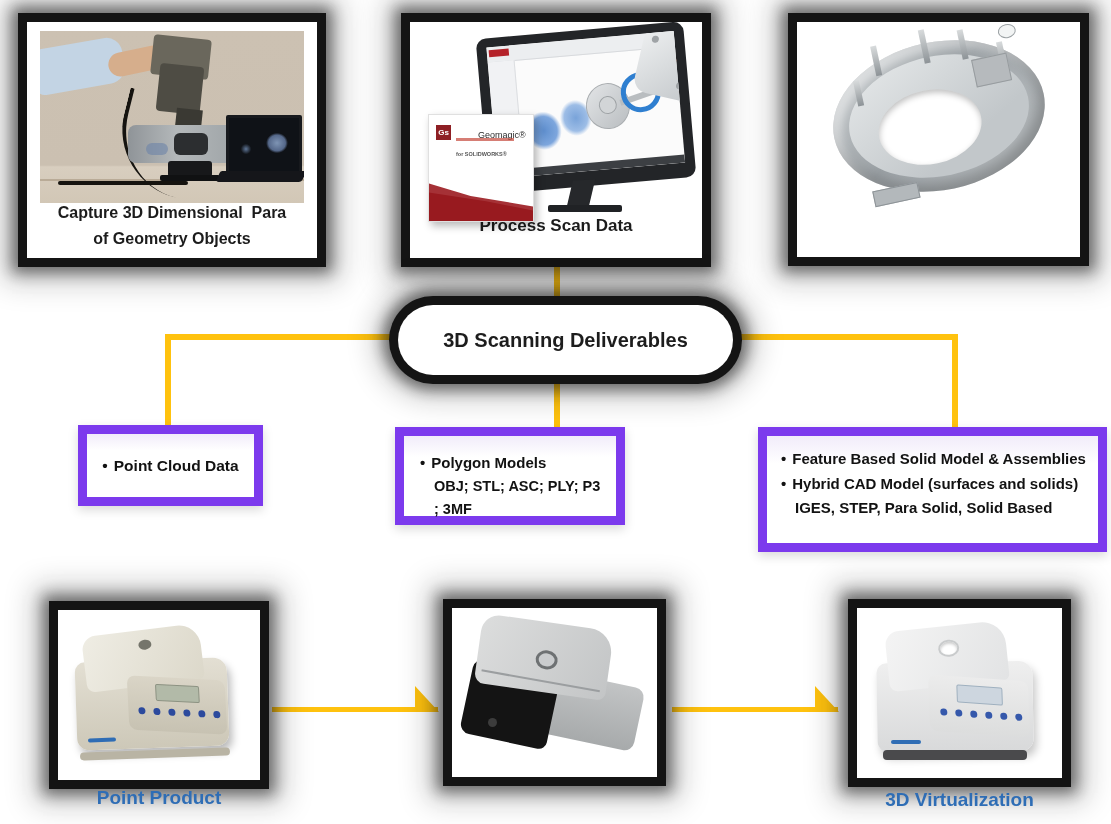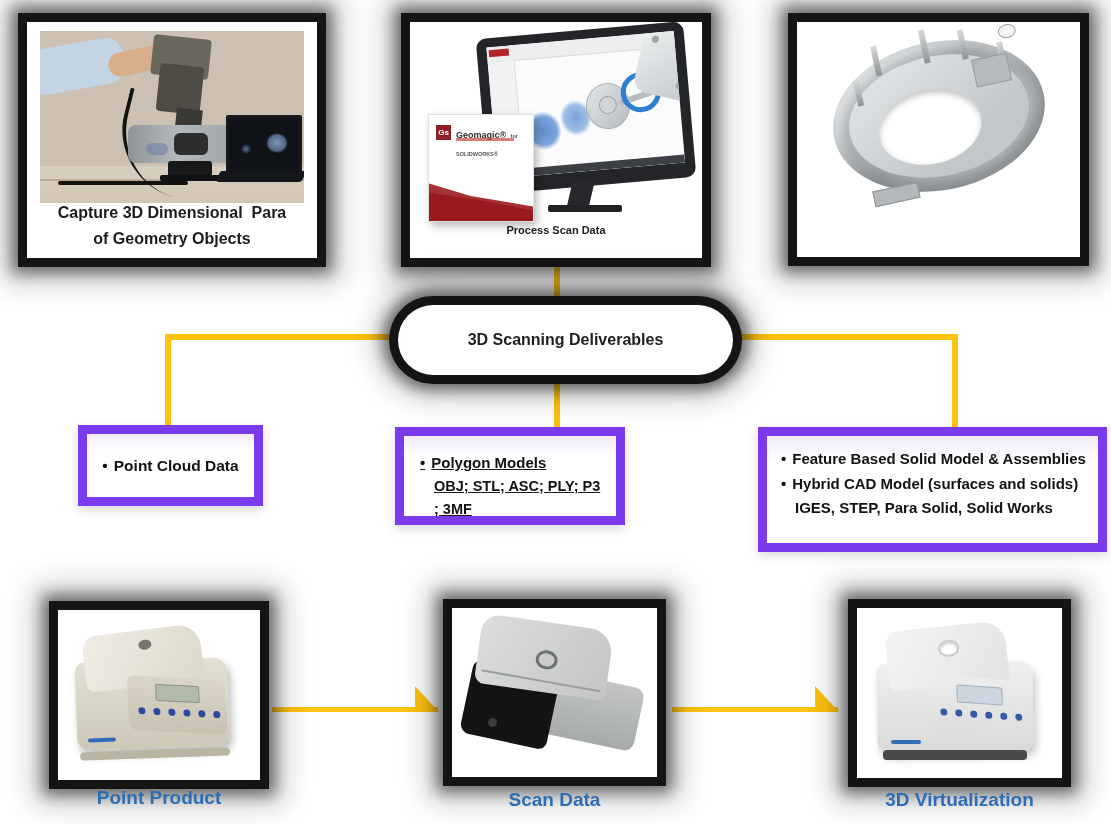--- a/index.html
+++ b/index.html
@@ -10,21 +10,21 @@
         box-shadow:0 0 0 9px #141414, 0 0 14px 15px rgba(19,19,19,.55), 0 0 28px 24px rgba(19,19,19,.22);}
   
   .conn{position:absolute;background:#FFC20E;}
   .arrow-head{position:absolute;background:#FFC20E;clip-path:polygon(0 0,0 100%,100% 100%);}
   
   .card-caption{position:absolute;left:8px;right:8px;text-align:center;font-weight:600;
                 font-size:16.5px;color:#1c1c1c;}
   .ws-pre{white-space:pre-wrap;}
   
   #hub{border-radius:38px;display:flex;align-items:center;justify-content:center;
-       font-size:16px;font-weight:700;color:#1d1d1d;z-index:4;}
+       font-size:20px;font-weight:700;color:#1d1d1d;z-index:4;}
   
   .pbox{position:absolute;border:9px solid #7C3AED;
         background:linear-gradient(180deg,#f1ecfa 0%,#ffffff 26%);
         box-shadow:0 4px 10px rgba(0,0,0,.15);box-sizing:border-box;z-index:3;}
   .pbox .bullet{margin-right:6px;}
   .pline{font-size:15px;font-weight:600;color:#121212;line-height:25px;}
   .psub{font-size:15px;font-weight:600;color:#121212;line-height:23px;margin-left:14px;}
   
   .prod-label{position:absolute;text-align:center;font-size:19px;font-weight:700;color:#2E6DB5;z-index:6;}
   
@@ -97,29 +97,29 @@
             <div class="pt" style="left:42px;top:48px;width:7px;height:7px;background:#9fa3a6;border-radius:50%;"></div>
           </div>
           <div class="pt" style="left:0;right:0;bottom:0;height:8px;background:#3c3f43;"></div>
         </div>
       </div>
       <div class="pt" style="left:150px;top:150px;width:22px;height:26px;background:#26282b;transform:skewX(-16deg) rotate(-3deg);"></div>
       <div class="pt" style="left:128px;top:175px;width:74px;height:7px;background:#202225;border-radius:2px;"></div>
       <div class="pt" style="left:8px;top:84px;width:104px;height:106px;background:#ffffff;border:1px solid #e0e0e0;box-shadow:3px 4px 8px rgba(0,0,0,.28);overflow:hidden;z-index:5;">
         <div class="pt" style="left:7px;top:10px;width:15px;height:15px;background:#8e1f24;color:#fff;font-size:8px;font-weight:700;display:flex;align-items:center;justify-content:center;">Gs</div>
         <div class="pt" style="left:27px;top:9px;width:74px;">
-          <span style="font-size:9px;font-weight:700;color:#2b2b2b;">Geomagic®</span>
+          <span style="font-size:9px;font-weight:400;color:#2b2b2b;margin-left:22px;">Geomagic®</span>
           <span style="font-size:5.5px;font-weight:700;color:#555;">for SOLIDWORKS®</span>
         </div>
         <div class="pt" style="left:27px;top:23px;width:58px;height:3px;background:#c0392b;opacity:.65;"></div>
         <div class="pt" style="left:0;bottom:0;width:104px;height:52px;background:#7e1418;clip-path:polygon(0 45%,55% 62%,100% 80%,100% 100%,0 100%);"></div>
         <div class="pt" style="left:0;bottom:0;width:104px;height:52px;background:#9b1b20;clip-path:polygon(0 28%,40% 52%,100% 72%,100% 100%,0 100%);opacity:.9;"></div>
       </div>
     </div>
-    <div class="card-caption" style="bottom:22px;font-size:11px;">Process Scan Data</div>
+    <div class="card-caption" style="bottom:22px;font-size:17px;">Process Scan Data</div>
   </div>
 
   <div class="noir" id="card-cad" style="left:797px;top:22px;width:283px;height:235px;">
     <div class="pt" style="left:20px;top:14px;width:243px;height:160px;">
       <div class="pt" style="left:50%;top:50%;width:214px;height:148px;transform:translate(-50%,-50%) rotate(-12deg);">
         <div class="pt" style="left:0;top:0;width:214px;height:148px;border-radius:50%;background:linear-gradient(140deg,#cdd1d3 0%,#9ba1a5 45%,#b7bcbf 80%);box-shadow:inset -6px -8px 14px rgba(0,0,0,.25), inset 6px 8px 10px rgba(255,255,255,.5);"></div>
         <div class="pt" style="left:16px;top:14px;width:182px;height:120px;border-radius:50%;background:linear-gradient(150deg,#e6e9ea,#c2c7ca 70%);"></div>
         <div class="pt" style="left:44px;top:46px;width:104px;height:74px;border-radius:50%;background:#ffffff;box-shadow:inset 0 3px 6px rgba(0,0,0,.25);"></div>
         <div class="pt" style="left:54px;top:-8px;width:6px;height:30px;background:linear-gradient(#d8dbdc,#8d9397);"></div>
         <div class="pt" style="left:104px;top:-14px;width:6px;height:34px;background:linear-gradient(#d8dbdc,#8d9397);"></div>
@@ -136,35 +136,35 @@
   <div class="noir" id="hub" style="left:398px;top:305px;width:335px;height:70px;">
     <span>3D Scanning Deliverables</span>
   </div>
 
   <div class="pbox" style="left:78px;top:425px;width:185px;height:81px;display:flex;align-items:center;justify-content:center;">
     <div class="pline" style="font-size:15.5px;">
       <span class="bullet">•</span><span>Point Cloud Data</span>
     </div>
   </div>
 
-  <div class="pbox" style="left:395px;top:427px;width:230px;height:98px;padding:14px 14px 8px 16px;text-decoration:underline;">
+  <div class="pbox" style="left:395px;top:427px;width:230px;height:98px;padding:14px 14px 8px 16px;">
     <div class="pline">
       <span class="bullet">•</span><span>Polygon Models</span>
     </div>
     <div class="psub" style="font-size:14.5px;">OBJ; STL; ASC; PLY; P3 ; 3MF</div>
   </div>
 
   <div class="pbox" style="left:758px;top:427px;width:349px;height:125px;padding:10px 4px 6px 14px;">
     <div class="pline">
       <span class="bullet">•</span><span>Feature Based Solid Model &amp; Assemblies</span>
     </div>
     <div class="pline">
       <span class="bullet">•</span><span>Hybrid CAD Model (surfaces and solids)</span>
     </div>
-    <div class="psub">IGES, STEP, Para Solid, Solid Works</div>
+    <div class="psub">IGES, STEP, Para Solid, Solid Based</div>
   </div>
 
   <div class="noir" style="left:58px;top:610px;width:202px;height:170px;">
     <div class="pt" style="left:8px;top:6px;width:186px;height:158px;overflow:hidden;">
       <div class="pt" style="left:10px;top:44px;width:152px;height:88px;background:linear-gradient(180deg,#e3dfd3,#cdc8b8);border-radius:10px 14px 12px 12px;box-shadow:3px 6px 9px rgba(0,0,0,.28);transform:rotate(-2deg);"></div>
       <div class="pt" style="left:18px;top:14px;width:118px;height:56px;background:linear-gradient(120deg,#efede4,#dcd8ca);border-radius:14px 22px 6px 8px;transform:rotate(-7deg);">
         <div class="pt" style="left:56px;top:10px;width:13px;height:10px;background:#75756b;border-radius:50%;"></div>
       </div>
       <div class="pt" style="left:62px;top:62px;width:98px;height:54px;background:linear-gradient(180deg,#dad5c7,#c7c2b2);border-radius:8px;transform:skewY(6deg) rotate(-3deg);">
         <div class="pt" style="left:28px;top:7px;width:42px;height:15px;background:#b2baa8;border:1px solid #8c9282;border-radius:2px;"></div>
@@ -182,21 +182,20 @@
     <div class="pt" style="left:8px;top:6px;width:189px;height:157px;overflow:hidden;">
       <div class="pt" style="left:76px;top:64px;width:104px;height:64px;background:linear-gradient(180deg,#c2c4c5,#a7aaab);border-radius:6px 10px 10px 8px;transform:rotate(12deg);"></div>
       <div class="pt" style="left:6px;top:52px;width:88px;height:76px;background:#141414;border-radius:10px 4px 8px 10px;transform:rotate(12deg);"></div>
       <div class="pt" style="left:18px;top:8px;width:132px;height:70px;background:linear-gradient(115deg,#dcdddd,#c3c5c6);border-radius:18px 24px 8px 10px;transform:rotate(8deg);">
         <div class="pt" style="left:58px;top:28px;width:16px;height:13px;background:#caccce;border:3px solid #6e7173;border-radius:50%;"></div>
         <div class="pt" style="left:6px;top:58px;width:120px;height:2px;background:#9b9ea0;transform:rotate(2deg);"></div>
       </div>
       <div class="pt" style="left:28px;top:104px;width:9px;height:9px;background:#3c3c3c;border-radius:50%;"></div>
     </div>
   </div>
-  <div class="prod-label" style="left:452px;width:205px;top:789px;">Scan Data</div>
 
   <div class="noir" style="left:857px;top:608px;width:205px;height:170px;">
     <div class="pt" style="left:8px;top:6px;width:189px;height:158px;overflow:hidden;">
       <div class="pt" style="left:12px;top:48px;width:156px;height:90px;background:linear-gradient(180deg,#efefef,#d8d9da);border-radius:10px 14px 12px 12px;box-shadow:3px 6px 9px rgba(0,0,0,.22);transform:rotate(-1deg);"></div>
       <div class="pt" style="left:22px;top:12px;width:120px;height:60px;background:linear-gradient(120deg,#f4f4f4,#e2e3e4);border-radius:14px 24px 6px 8px;transform:rotate(-6deg);">
         <div class="pt" style="left:52px;top:14px;width:17px;height:13px;background:#ffffff;border:2px solid #c9cbcc;border-radius:50%;box-shadow:inset 0 2px 3px rgba(0,0,0,.2);"></div>
       </div>
       <div class="pt" style="left:64px;top:64px;width:100px;height:56px;background:linear-gradient(180deg,#ececec,#dcdddd);border-radius:8px;transform:skewY(6deg) rotate(-2deg);">
         <div class="pt" style="left:28px;top:8px;width:44px;height:16px;background:#cdd6df;border:1px solid #9fb0bf;border-radius:2px;"></div>
         <div class="pt" style="left:6px;top:28px;width:92px;text-align:center;">

